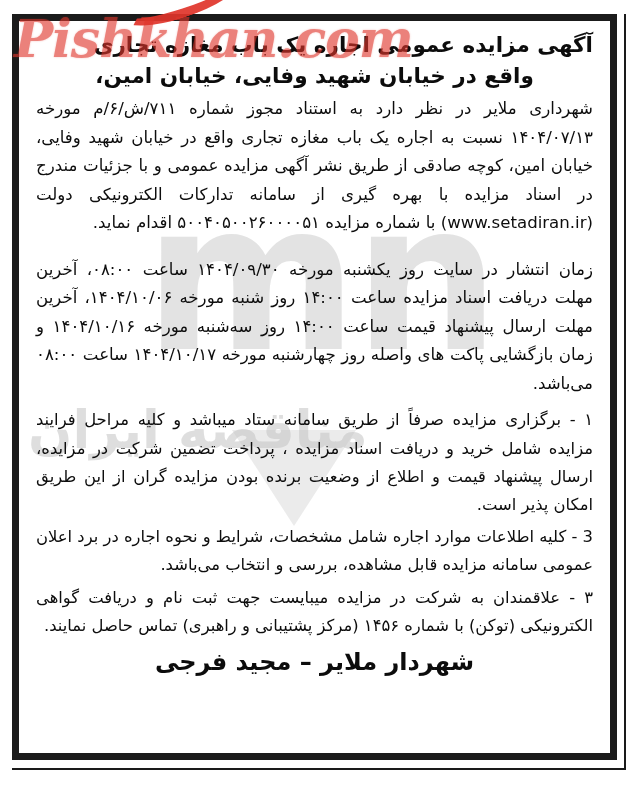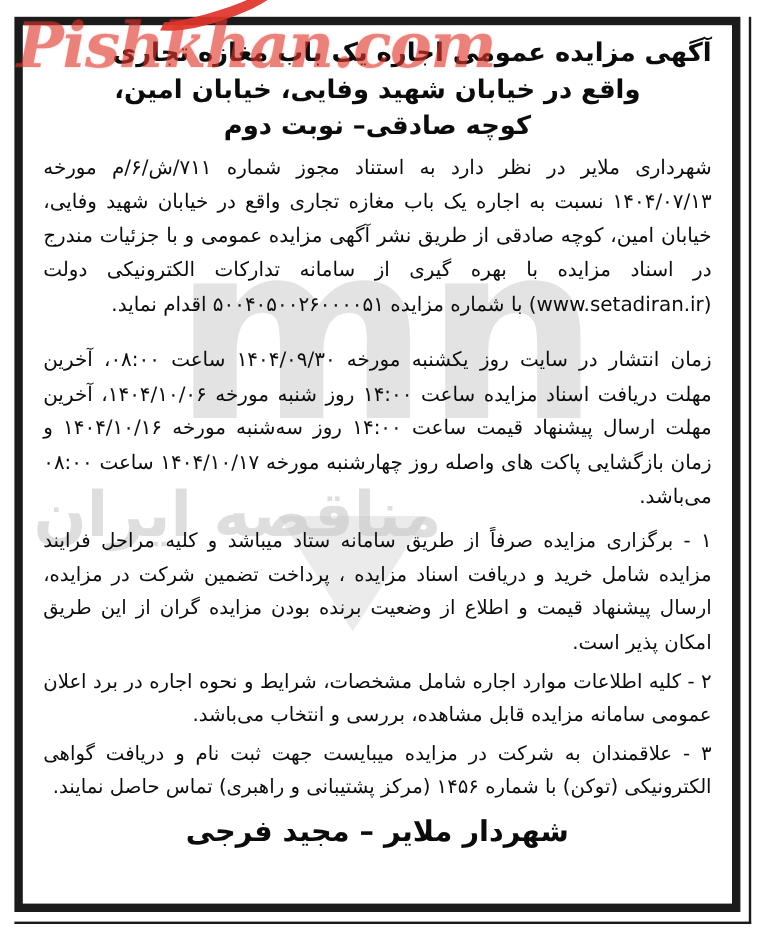--- a/index.html
+++ b/index.html
@@ -220,31 +220,30 @@
 
   <div id="frame"></div>
 
   <div class="wm" id="wm-pishkhan">Pishkhan.com</div>
 
   <div id="content">
 
     <div class="headline">
       <span class="ln l1">آگهی مزایده عمومی اجاره یک باب مغازه تجاری</span>
       <span class="ln l2">واقع در خیابان شهید وفایی، خیابان امین،</span>
-      <span class="ln l3">کوچه صادقی– نوبت دوم</span>
     </div>
 
     <div class="rule"></div>
 
     <p class="body-para p1">شهرداری ملایر در نظر دارد به استناد مجوز شماره ۷۱۱/ش/۶/م مورخه ۱۴۰۴/۰۷/۱۳ نسبت به اجاره یک باب مغازه تجاری واقع در خیابان شهید وفایی، خیابان امین، کوچه صادقی از طریق نشر آگهی مزایده عمومی و با جزئیات مندرج در اسناد مزایده با بهره گیری از سامانه تدارکات الکترونیکی دولت (www.setadiran.ir) با شماره مزایده ۵۰۰۴۰۵۰۰۲۶۰۰۰۰۵۱ اقدام نماید.</p>
 
     <p class="body-para p2">زمان انتشار در سایت روز یکشنبه مورخه ۱۴۰۴/۰۹/۳۰ ساعت ۰۸:۰۰، آخرین مهلت دریافت اسناد مزایده ساعت ۱۴:۰۰ روز شنبه مورخه ۱۴۰۴/۱۰/۰۶، آخرین مهلت ارسال پیشنهاد قیمت ساعت ۱۴:۰۰ روز سه‌شنبه مورخه ۱۴۰۴/۱۰/۱۶ و زمان بازگشایی پاکت های واصله روز چهارشنبه مورخه ۱۴۰۴/۱۰/۱۷ ساعت ۰۸:۰۰ می‌باشد.</p>
 
     <ol class="items">
       <li>۱ - برگزاری مزایده صرفاً از طریق سامانه ستاد میباشد و کلیه مراحل فرایند مزایده شامل خرید و دریافت اسناد مزایده ، پرداخت تضمین شرکت در مزایده، ارسال پیشنهاد قیمت و اطلاع از وضعیت برنده بودن مزایده گران از این طریق امکان پذیر است.</li>
-      <li>۲ - کلیه اطلاعات موارد اجاره شامل مشخصات، شرایط و نحوه اجاره در برد اعلان عمومی سامانه مزایده قابل مشاهده، بررسی و انتخاب می‌باشد.</li>
+      <li>3 - کلیه اطلاعات موارد اجاره شامل مشخصات، شرایط و نحوه اجاره در برد اعلان عمومی سامانه مزایده قابل مشاهده، بررسی و انتخاب می‌باشد.</li>
       <li>۳ - علاقمندان به شرکت در مزایده میبایست جهت ثبت نام و دریافت گواهی الکترونیکی (توکن) با شماره ۱۴۵۶ (مرکز پشتیبانی و راهبری) تماس حاصل نمایند.</li>
     </ol>
 
     <div class="signature">شهردار ملایر – مجید فرجی</div>
 
   </div>
 </div>
 
 </body></html>

